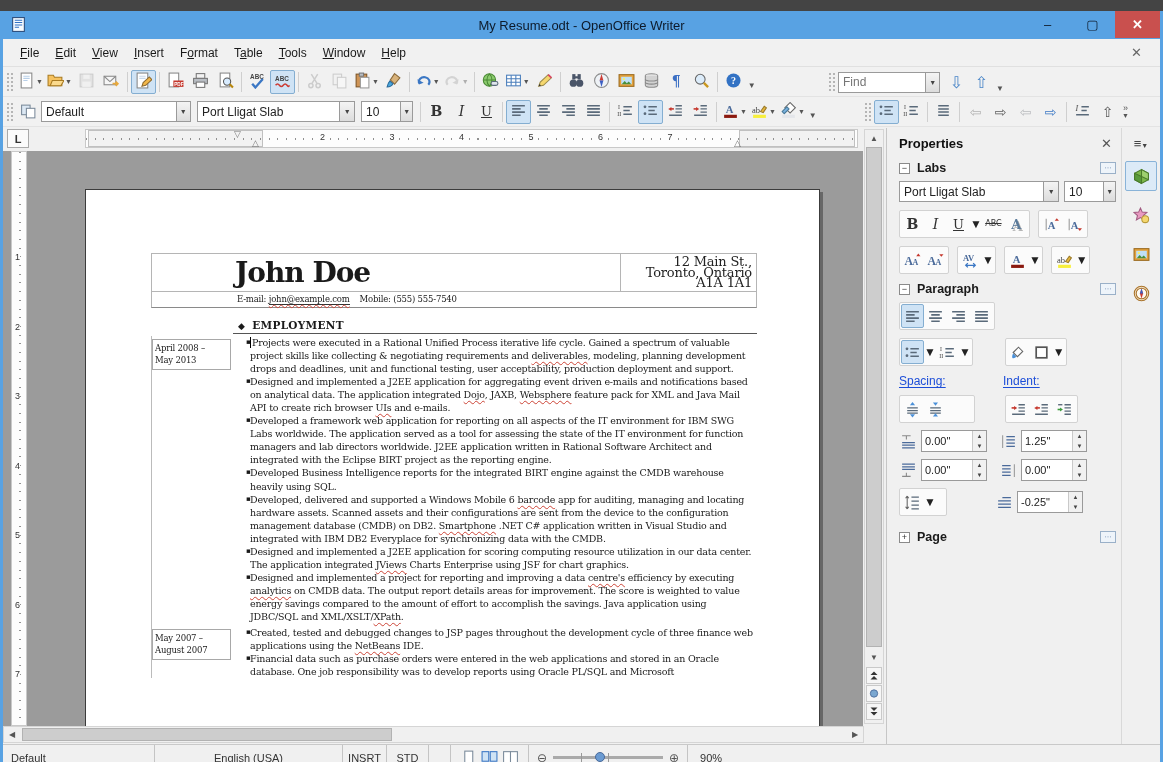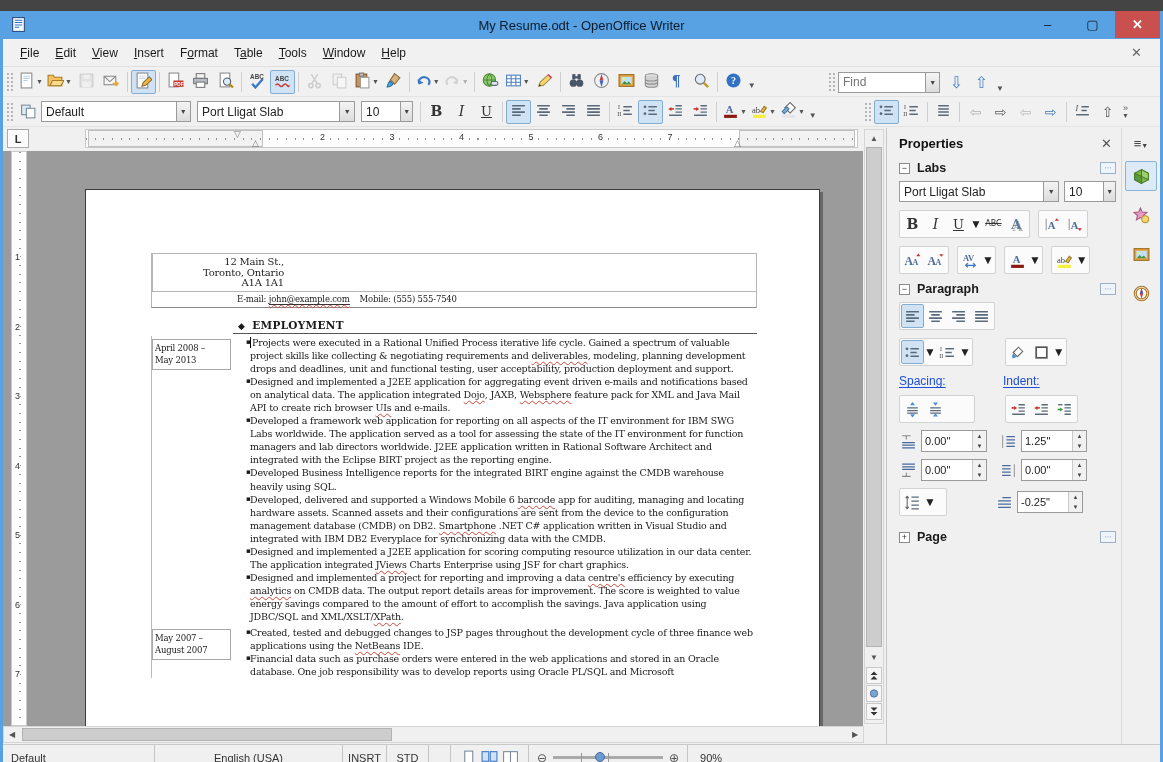--- a/index.html
+++ b/index.html
@@ -62,21 +62,21 @@
 .vruler .ticks{position:absolute;top:0;bottom:0;left:7px;width:2px;background-image:repeating-linear-gradient(180deg,#909090 0 1px,transparent 1px 8.7px)}
 .vnum{position:absolute;left:3px;font-size:9px;color:#333;background:#fdfdfd}
 
 .canvas{position:absolute;left:3px;top:140px;width:860px;height:575px;background:#9b9b9b;overflow:hidden}
 .page{position:absolute;left:82px;top:38px;width:735px;height:620px;background:#fff;border:1px solid #3c3c3c;box-shadow:3px 3px 0 rgba(40,40,40,.45)}
 .doc{position:absolute;left:65px;top:63px;width:606px;font-family:"DejaVu Serif",serif;color:#1a1a1a;font-size:9.5px;letter-spacing:-.2px}
 .hdr{border:1px solid #b5b5b5;border-bottom:1px solid #8a8a8a}
 .hdr-top{display:flex}
 .name-cell{flex:1;padding:4px 0 2px 83px}
 .doc-name{font-size:28px;font-weight:bold;letter-spacing:-1px;line-height:30px}
-.addr-cell{width:136px;border-left:1px solid #b5b5b5;text-align:right;font-size:10px;line-height:10.5px;padding:3px 4px 2px 0;color:#222}
+.addr-cell{width:136px;border-left:1px solid #b5b5b5;text-align:right;font-size:13px;line-height:10.5px;padding:3px 4px 2px 0;color:#222}
 .hdr-bot{border-top:1px solid #b5b5b5;padding:2px 0 3px 85px;font-size:8.5px}
 .email-link{border-bottom:1px solid #333;text-decoration:underline wavy #cc4437 1px;text-underline-offset:2px}
 .pre{white-space:pre}
 .sechead-row{margin:11px 0 0 82px;padding:0 0 2px 5px;border-bottom:1px solid #555;font-weight:bold;font-size:10.5px;letter-spacing:.3px}
 .sechead-row .dia{font-size:9px;margin-right:7px}
 .jobs{border-left:1px solid #bbb;margin-top:1px}
 .job-row{display:flex;margin-top:2px}
 .date-cell{width:79px;border:1px solid #a8a8a8;margin:3px 3px 0 0;padding:2px 1px 3px 2px;font-size:8.5px;line-height:12px;align-self:flex-start;background:#fff}
 .job-content{flex:1;padding-left:3px}
 .job-title{font-weight:bold;font-size:10px;line-height:13px;letter-spacing:-.25px}
@@ -553,20 +553,21 @@
         <span class="vnum" style="top: 239px;">3</span>
         <span class="vnum" style="top: 308.5px;">4</span>
         <span class="vnum" style="top: 378px;">5</span>
         <span class="vnum" style="top: 447.5px;">6</span>
         <span class="vnum" style="top: 517px;">7</span>
       </div>
     <div class="page">
       <div class="doc">
         <div class="hdr">
           <div class="hdr-top">
+            <div class="name-cell"><span class="doc-name">John Doe</span></div>
             <div class="addr-cell">
               <div>12 Main St.,</div>
               <div>Toronto, Ontario</div>
               <div>A1A 1A1</div>
             </div>
           </div>
           <div class="hdr-bot"><span class="pre">E-mail: </span><span class="email-link">john@example.com</span><span class="pre">    Mobile: (555) 555-7540</span></div>
         </div>
         <div class="sechead-row">
           <span class="dia">◆</span><span>EMPLOYMENT</span>

